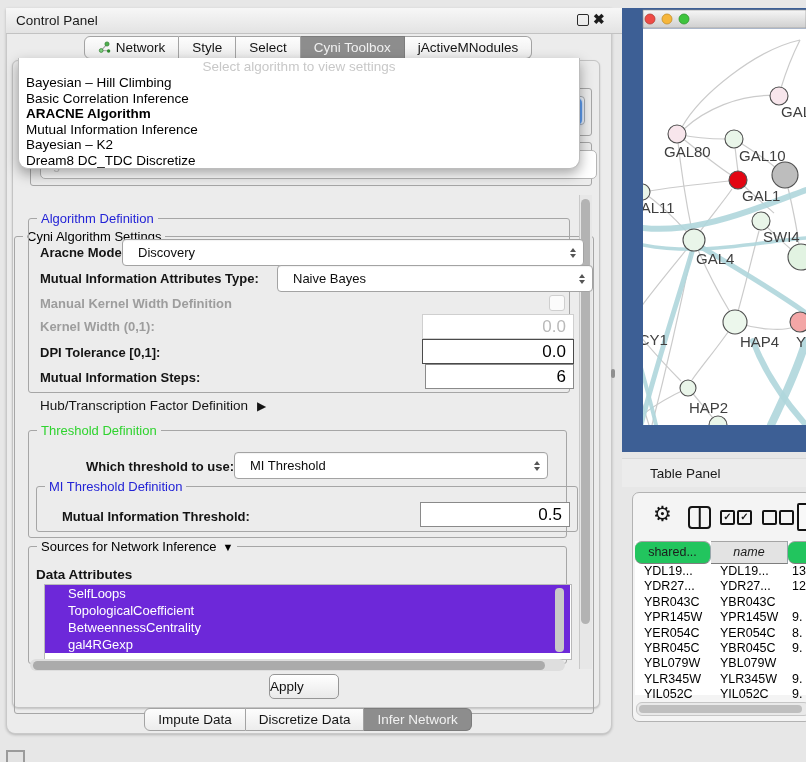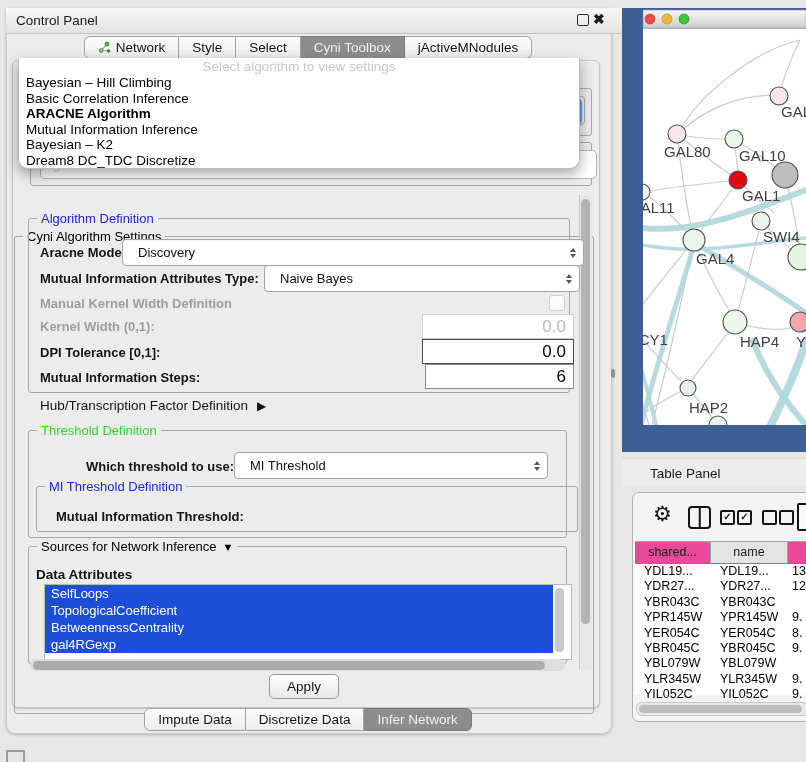--- a/index.html
+++ b/index.html
@@ -48,43 +48,43 @@
          display:flex;align-items:center;justify-content:flex-end;padding-right:7px;}
   .field.dis{border-color:#cfcfcf;color:#b9b9b9;}
   .checkbox{background:#fbfbfb;border:1.5px solid #cfcfcf;border-radius:3px;}
   
   .popup{background:#fff;border:1px solid #bdbdbd;border-top:none;border-radius:0 0 10px 10px;
          box-shadow:0 5px 13px rgba(0,0,0,.35);overflow:hidden;}
   .popup .ph{height:17px;line-height:17px;text-align:center;color:#c8c8c8;font-size:13.5px;}
   .popup .item{height:15.5px;line-height:15.5px;padding-left:7px;font-size:13.5px;color:#000;}
   
   .listbox{background:#fff;border:1px solid #b9b9b9;overflow:hidden;}
-  .attr-item{height:17px;line-height:17px;background:#1d4ed8;color:#fff;font-size:13px;
-             padding-left:6px;width:502px;}
+  .attr-item{height:17px;line-height:17px;background:#6d28d9;color:#fff;font-size:13px;
+             padding-left:23px;width:502px;}
   .thumb{background:#b3b3b3;border-radius:5px;}
   
   .btn{background:linear-gradient(#ffffff,#e9e9e9);border:1px solid #969696;border-radius:5px;
-       font-size:13.5px;color:#111;display:flex;align-items:center;justify-content:center;}
+       font-size:13.5px;color:#111;display:flex;align-items:center;justify-content:flex-start;}
   
   .tp-bar{background:#ececec;border-top:1px solid #d9d9d9;display:flex;align-items:center;
           font-size:13.5px;color:#1a1a1a;padding-left:28px;}
   .tp-body{background:#f4f4f4;border:1px solid #b3b3b3;border-radius:7px;overflow:hidden;}
   .icon-gear{font-size:21px;color:#141414;line-height:22px;}
   .icon-split{width:19px;height:19px;border:2.5px solid #141414;border-radius:4px;position:relative;}
   .icon-split::after{content:"";position:absolute;left:50%;top:0;bottom:0;width:2.5px;
                      background:#141414;transform:translateX(-50%);}
   .cb{width:11px;height:11px;border:2px solid #141414;border-radius:2px;font-size:10px;
       line-height:10px;text-align:center;font-weight:bold;color:#141414;}
   .icon-page{width:18px;height:24px;border:2.5px solid #141414;border-radius:2px;background:#f8f8f8;}
   .tp-table{background:#fff;display:grid;grid-template-columns:76px 77px 60px;align-content:start;}
   .tp-hdr{font-size:12.5px;text-align:center;line-height:20px;height:21px;color:#1c1c1c;
           border-right:1px solid #98a6ab;border-bottom:1px solid #7e7e7e;border-top:1px solid #a5a5a5;
           overflow:hidden;white-space:nowrap;}
-  .tp-hdr.hl{background:#ec4899;}
-  .tp-hdr.nohl{background:#e3e3e3;}
+  .tp-hdr.hl{background:#22c55e;border-radius:7px;}
+  .tp-hdr.nohl{background:#e3e3e3;font-style:italic;}
   .tp-cell{font-size:12.5px;line-height:15.4px;height:15.4px;color:#000;padding-left:9px;
            white-space:nowrap;overflow:hidden;}
   .hsb-track{background:#e9e9e9;border:1px solid #c6c6c6;border-radius:6px;}
   .hsb-thumb{background:#bfbfbf;border-radius:4px;}
 </style>
 </head>
 <body>
 
 <div class="stage">
 
@@ -160,21 +160,21 @@
   <div class="abs lbl b" style="left:40px;top:245px;">Aracne Mode:</div>
   <div class="abs combo" style="left:122px;top:239px;width:445px;height:25px;">
     <span>Discovery</span>
     <span class="arrows">
         <span class="tri-up"></span>
         <span class="tri-dn"></span>
       </span>
   </div>
 
   <div class="abs lbl b" style="left:40px;top:271px;">Mutual Information Attributes Type:</div>
-  <div class="abs combo" style="left:264px;top:265px;width:299px;height:25px;">
+  <div class="abs combo" style="left:277px;top:265px;width:299px;height:25px;">
     <span>Naive Bayes</span>
     <span class="arrows">
         <span class="tri-up"></span>
         <span class="tri-dn"></span>
       </span>
   </div>
 
   <div class="abs lbl b gray" style="left:40px;top:296px;">Manual Kernel Width Definition</div>
   <div class="abs checkbox" style="left:549px;top:295px;width:14px;height:14px;"></div>
 
@@ -205,21 +205,24 @@
   <div class="abs combo" style="left:234px;top:452px;width:297px;height:25px;">
     <span>MI Threshold</span>
     <span class="arrows">
         <span class="tri-up"></span>
         <span class="tri-dn"></span>
       </span>
   </div>
   <div class="abs group" style="left:36px;top:486px;width:522px;height:44px;padding-left:18px;">
     <span class="legend blue">MI Threshold Definition</span>
   </div>
-  <div class="abs lbl b" style="left:56px;top:509px;">Mutual Information Threshold:</div>
+  <div class="abs lbl b" style="left:62px;top:509px;">Mutual Information Threshold:</div>
+  <div class="abs field" style="left:420px;top:502px;width:141px;height:23px;border-color:#8a8a8a;">
+    <span>0.5</span>
+  </div>
 
   <div class="abs group" style="left:28px;top:546px;width:537px;height:116px;">
     <span class="legend" style="display:flex;align-items:center;gap:6px;">
       <span>Sources for Network Inference</span>
       <span style="font-size:11px;">▼</span>
     </span>
   </div>
   <div class="abs lbl b" style="left:36px;top:567px;font-size:13.5px;">Data Attributes</div>
   <div class="abs listbox" style="left:44px;top:584px;width:526px;height:74px;" id="attrList">
       <div class="attr-item">SelfLoops</div>

